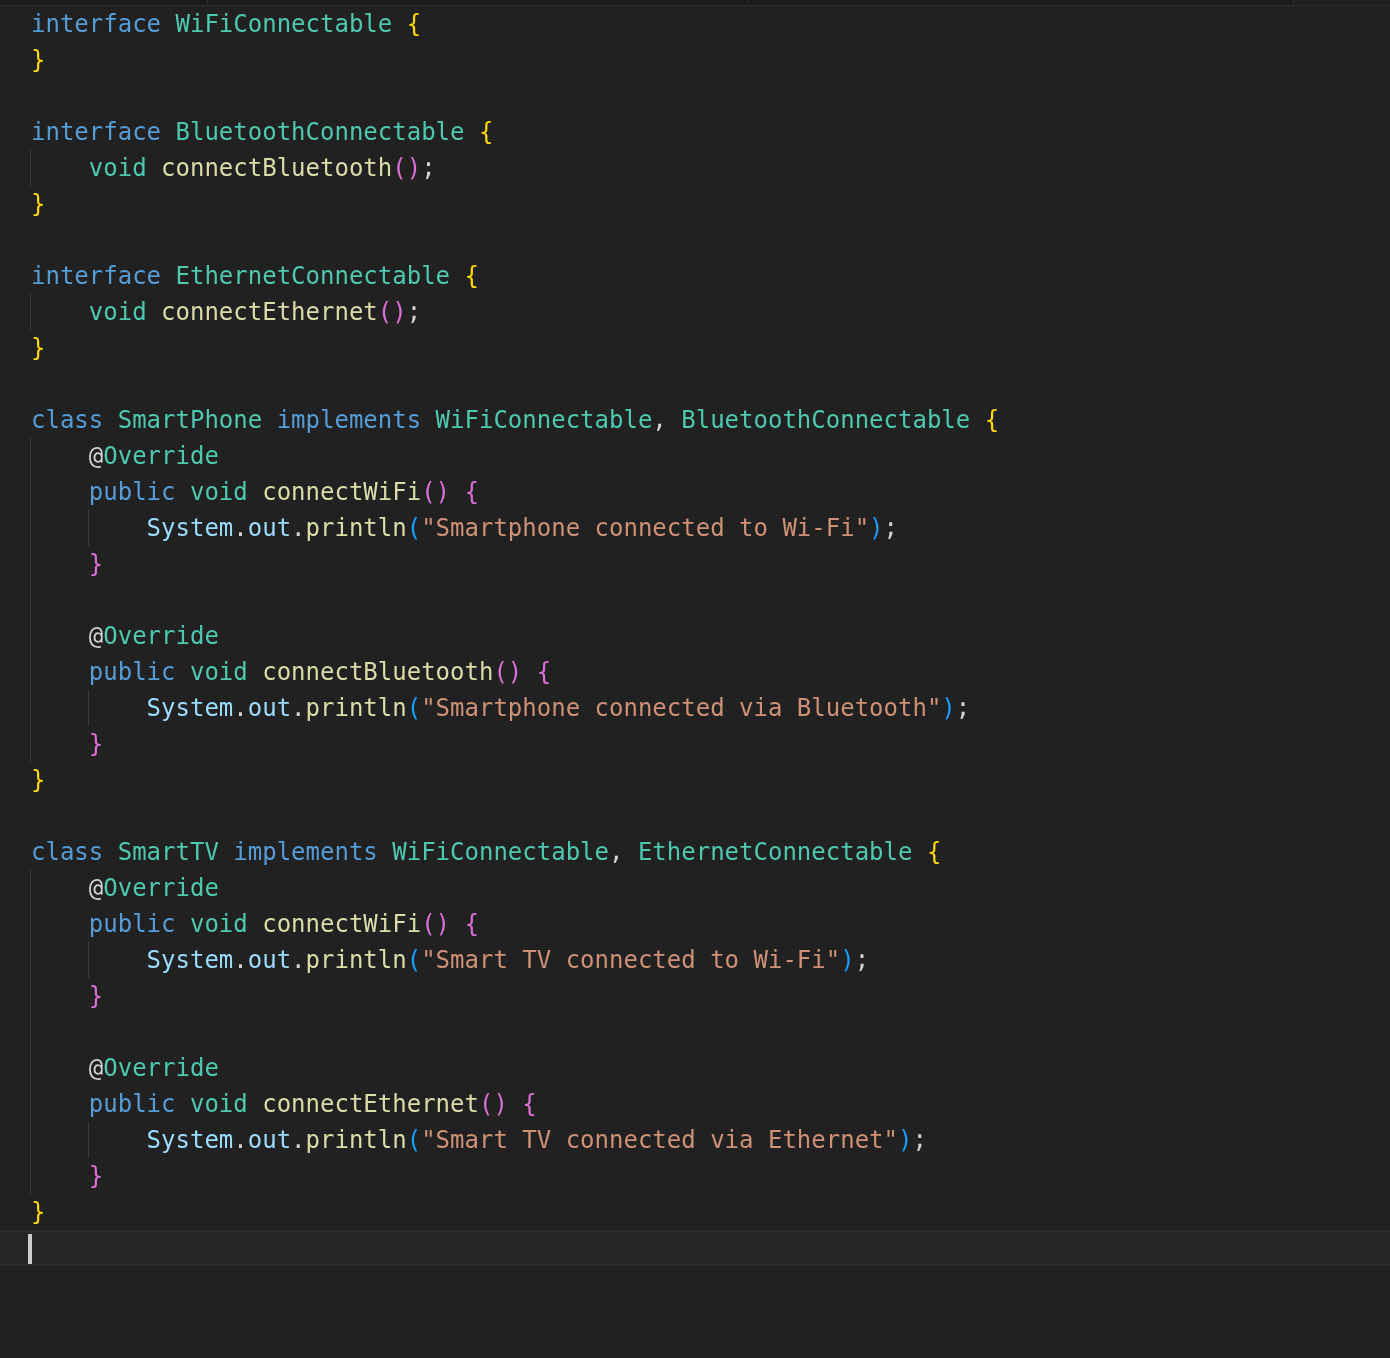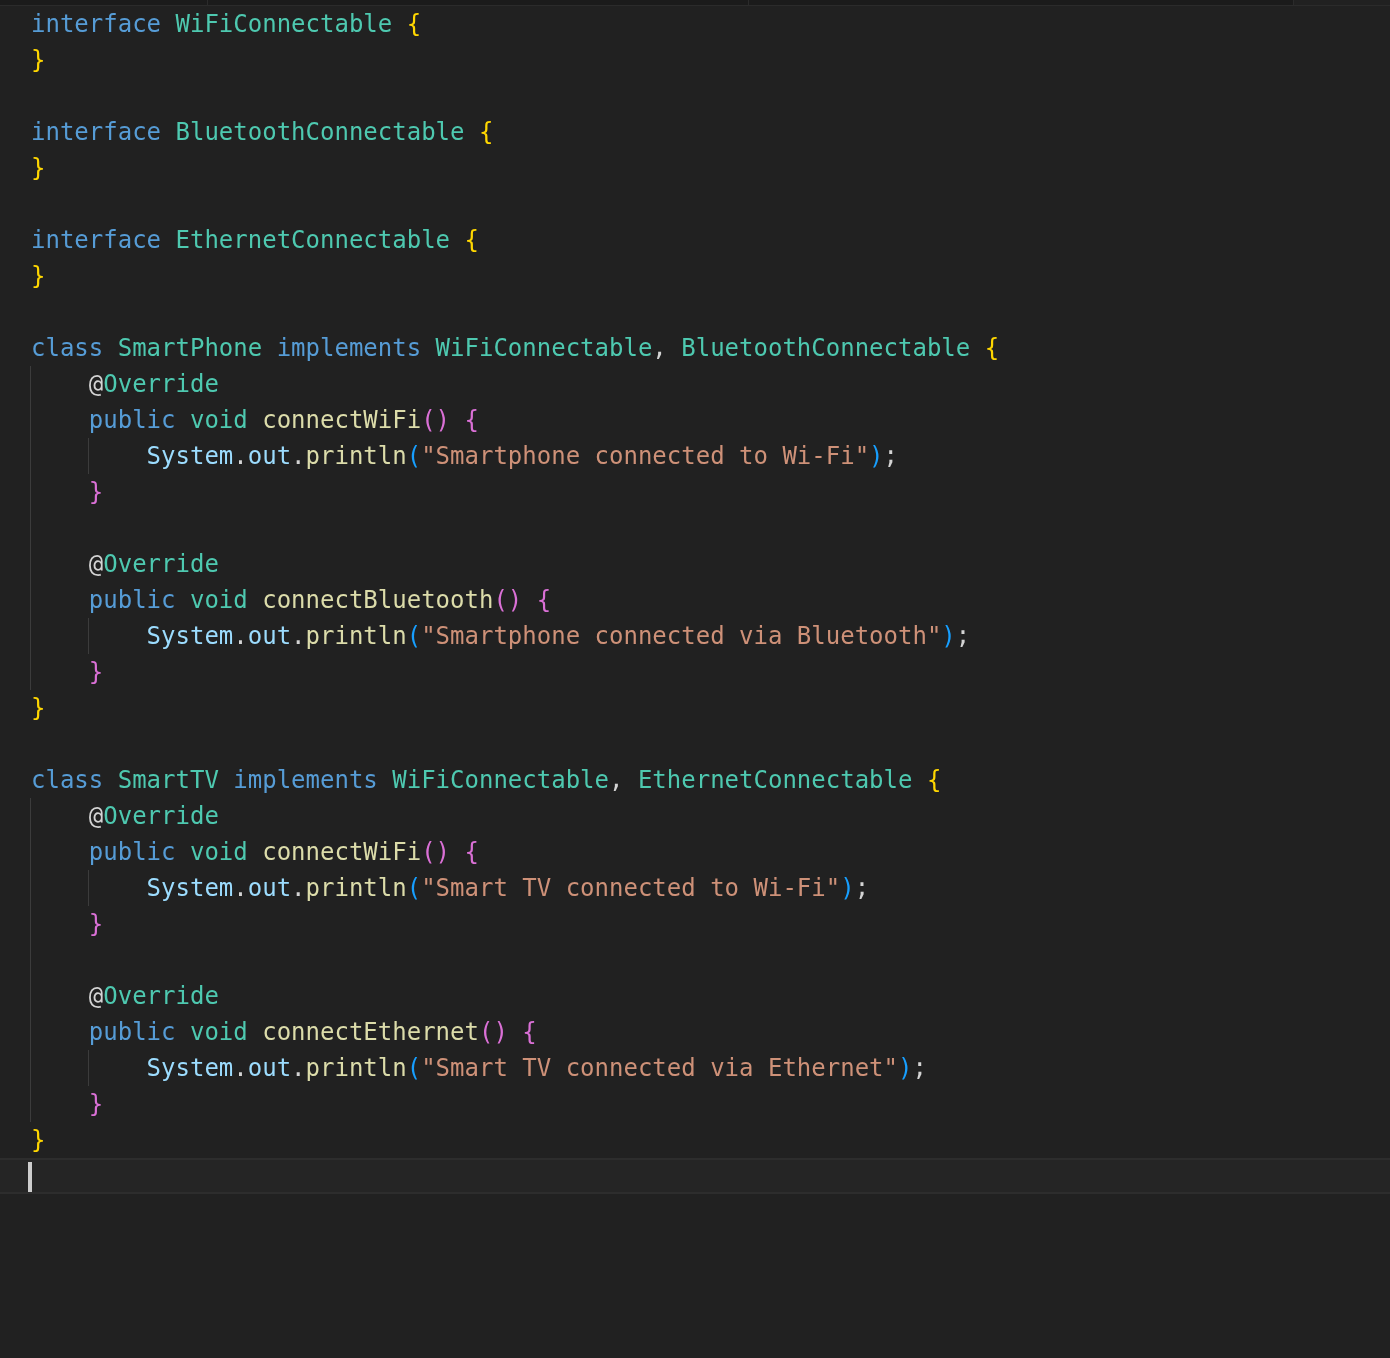--- a/index.html
+++ b/index.html
@@ -59,23 +59,25 @@
 <div class="sep" style="left: 207px;"></div>
     <div class="sep" style="left: 748px;"></div>
     <div class="sep" style="left: 1293px;"></div>
   </div>
 
 <div class="editor" id="editor">
     <div class="line"><span style="color: rgb(86, 156, 214);">interface </span><span style="color: rgb(78, 201, 176);">WiFiConnectable </span><span style="color: rgb(255, 215, 0);">{</span></div>
     <div class="line"><span style="color: rgb(255, 215, 0);">}</span></div>
     <div class="line"></div>
     <div class="line"><span style="color: rgb(86, 156, 214);">interface </span><span style="color: rgb(78, 201, 176);">BluetoothConnectable </span><span style="color: rgb(255, 215, 0);">{</span></div>
+    <div class="line"><span class="guide" style="left: 30px;"></span><span style="color: rgb(78, 201, 176);">    void </span><span style="color: rgb(220, 220, 170);">connectBluetooth</span><span style="color: rgb(218, 112, 214);">()</span><span style="color: rgb(212, 212, 212);">;</span></div>
     <div class="line"><span style="color: rgb(255, 215, 0);">}</span></div>
     <div class="line"></div>
     <div class="line"><span style="color: rgb(86, 156, 214);">interface </span><span style="color: rgb(78, 201, 176);">EthernetConnectable </span><span style="color: rgb(255, 215, 0);">{</span></div>
+    <div class="line"><span class="guide" style="left: 30px;"></span><span style="color: rgb(78, 201, 176);">    void </span><span style="color: rgb(220, 220, 170);">connectEthernet</span><span style="color: rgb(218, 112, 214);">()</span><span style="color: rgb(212, 212, 212);">;</span></div>
     <div class="line"><span style="color: rgb(255, 215, 0);">}</span></div>
     <div class="line"></div>
     <div class="line"><span style="color: rgb(86, 156, 214);">class </span><span style="color: rgb(78, 201, 176);">SmartPhone </span><span style="color: rgb(86, 156, 214);">implements </span><span style="color: rgb(78, 201, 176);">WiFiConnectable</span><span style="color: rgb(212, 212, 212);">, </span><span style="color: rgb(78, 201, 176);">BluetoothConnectable </span><span style="color: rgb(255, 215, 0);">{</span></div>
     <div class="line"><span class="guide" style="left: 30px;"></span><span style="color: rgb(212, 212, 212);">    @</span><span style="color: rgb(78, 201, 176);">Override</span></div>
     <div class="line"><span class="guide" style="left: 30px;"></span><span style="color: rgb(86, 156, 214);">    public </span><span style="color: rgb(78, 201, 176);">void </span><span style="color: rgb(220, 220, 170);">connectWiFi</span><span style="color: rgb(218, 112, 214);">() {</span></div>
     <div class="line"><span class="guide" style="left: 30px;"></span><span class="guide" style="left: 88px;"></span><span style="color: rgb(156, 220, 254);">        System</span><span style="color: rgb(212, 212, 212);">.</span><span style="color: rgb(156, 220, 254);">out</span><span style="color: rgb(212, 212, 212);">.</span><span style="color: rgb(220, 220, 170);">println</span><span style="color: rgb(23, 159, 255);">(</span><span style="color: rgb(206, 145, 120);">"Smartphone connected to Wi-Fi"</span><span style="color: rgb(23, 159, 255);">)</span><span style="color: rgb(212, 212, 212);">;</span></div>
     <div class="line"><span class="guide" style="left: 30px;"></span><span style="color: rgb(218, 112, 214);">    }</span></div>
     <div class="line"><span class="guide" style="left: 30px;"></span></div>
     <div class="line"><span class="guide" style="left: 30px;"></span><span style="color: rgb(212, 212, 212);">    @</span><span style="color: rgb(78, 201, 176);">Override</span></div>
     <div class="line"><span class="guide" style="left: 30px;"></span><span style="color: rgb(86, 156, 214);">    public </span><span style="color: rgb(78, 201, 176);">void </span><span style="color: rgb(220, 220, 170);">connectBluetooth</span><span style="color: rgb(218, 112, 214);">() {</span></div>

